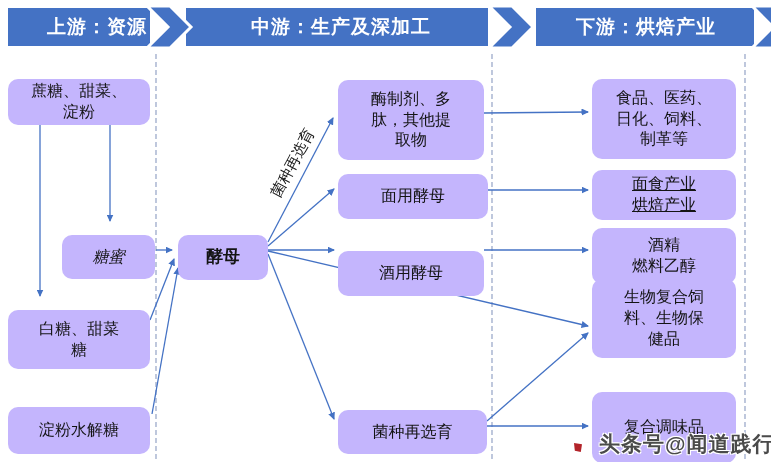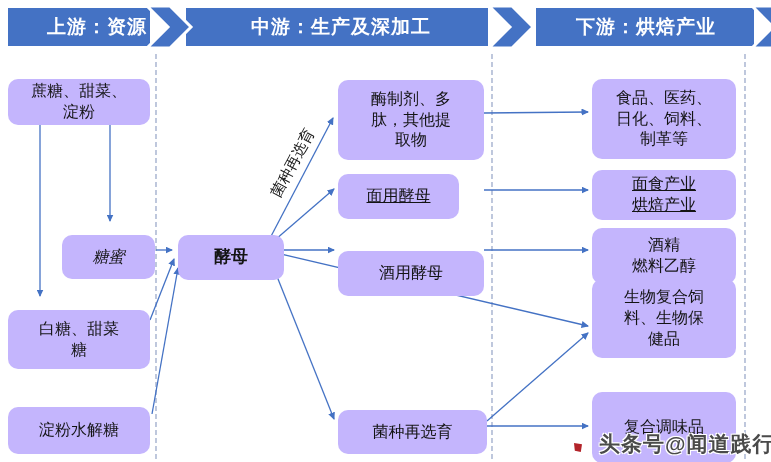--- a/index.html
+++ b/index.html
@@ -93,26 +93,26 @@
 <div class="banner-label" style="left:186px;width:310px;">中游：生产及深加工</div>
 <div class="banner-label" style="left:538px;width:216px;">下游：烘焙产业</div>
 
 <div class="node" style="left:8px;top:72px;width:142px;height:46px;">蔗糖、甜菜、
 淀粉</div>
 <div class="node" style="left:62px;top:228px;width:93px;height:44px;font-style:italic;">糖蜜</div>
 <div class="node" style="left:8px;top:303px;width:142px;height:59px;">白糖、甜菜
 糖</div>
 <div class="node" style="left:8px;top:400px;width:142px;height:47px;">淀粉水解糖</div>
 
-<div class="node bold" style="left:178px;top:228px;width:106px;height:45px;">酵母</div>
+<div class="node bold" style="left:178px;top:228px;width:90px;height:45px;">酵母</div>
 <div class="edge-label" style="left:293px;top:163px;">菌种再选育</div>
 <div class="node" style="left:338px;top:73px;width:146px;height:80px;">酶制剂、多
 肽，其他提
 取物</div>
-<div class="node" style="left:338px;top:167px;width:121px;height:45px;text-decoration:underline;">面用酵母</div>
+<div class="node" style="left:338px;top:167px;width:150px;height:45px;">面用酵母</div>
 <div class="node" style="left:338px;top:244px;width:146px;height:45px;">酒用酵母</div>
 <div class="node" style="left:338px;top:403px;width:149px;height:44px;">菌种再选育</div>
 
 <div class="node" style="left:592px;top:72px;width:144px;height:80px;">食品、医药、
 日化、饲料、
 制革等</div>
 <div class="node" style="left:592px;top:163px;width:144px;height:50px;text-decoration:underline;">面食产业
 烘焙产业</div>
 <div class="node" style="left:592px;top:221px;width:144px;height:56px;">酒精
 燃料乙醇</div>

